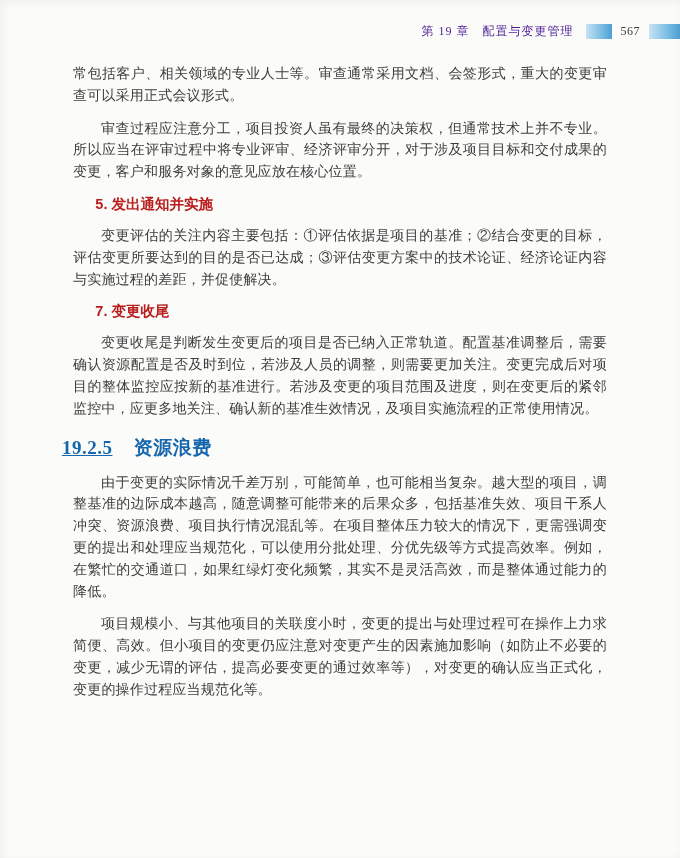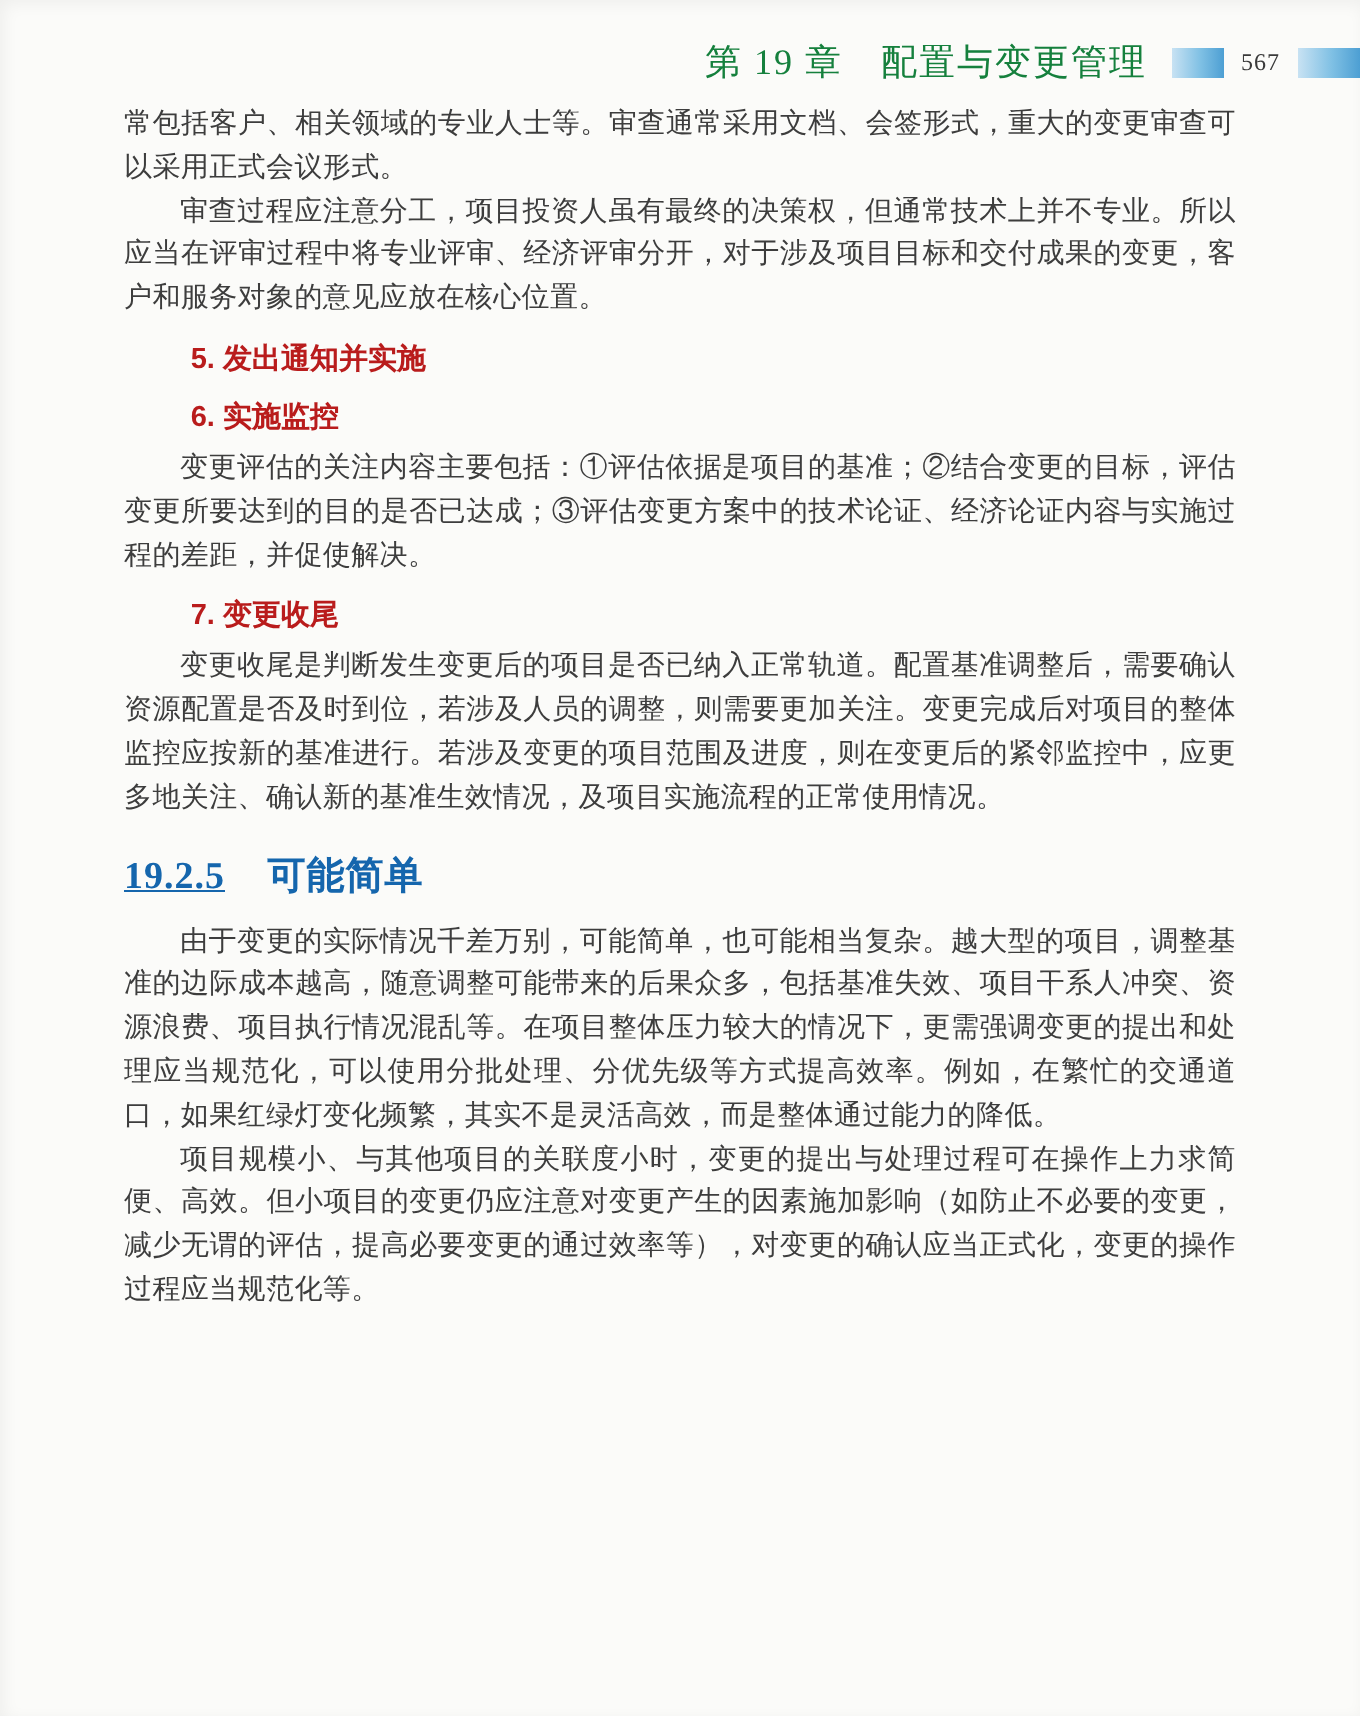--- a/index.html
+++ b/index.html
@@ -20,43 +20,43 @@
   }
   
   .header {
     display: flex;
     align-items: center;
     justify-content: flex-end;
     padding-top: 22px;
     height: 18px;
   }
   .chapter-label {
-    color: #15803d;
-    font-size: 18px;
+    color: #4c1d95;
+    font-size: 12px;
     letter-spacing: 1px;
     white-space: nowrap;
   }
   .badge {
     height: 15px;
     background: linear-gradient(90deg, #c8e2f3 0%, #7fc0e4 55%, #4d9fd3 100%);
     display: inline-block;
   }
   .badge-left  { width: 26px; margin: 0 9px 0 12px; }
   .badge-right { width: 31px; margin-left: 9px; }
   .page-number {
     color: #3a3a3a;
     font-size: 12px;
     letter-spacing: 0.5px;
   }
   
   .content {
     padding: 12px 62px 0 62px;
   }
   .para {
-    margin: 0;
+    margin: 11px;
     font-size: 14px;
     line-height: 21.8px;
     color: #3d3d3d;
     text-align: justify;
     text-indent: 2em;
     letter-spacing: 0.2px;
   }
   .para.noindent { text-indent: 0; }
   .subhead {
     font-family: "Liberation Sans", "DejaVu Sans", sans-serif;
@@ -88,29 +88,28 @@
     <span class="badge badge-right"></span>
   </div>
 
   <div class="content">
 
     <p class="para noindent">常包括客户、相关领域的专业人士等。审查通常采用文档、会签形式，重大的变更审查可以采用正式会议形式。</p>
     <p class="para">审查过程应注意分工，项目投资人虽有最终的决策权，但通常技术上并不专业。所以应当在评审过程中将专业评审、经济评审分开，对于涉及项目目标和交付成果的变更，客户和服务对象的意见应放在核心位置。</p>
 
     <h4 class="subhead">5. 发出通知并实施</h4>
 
-    <h4 class="subhead">6. 实施监控</h4>
 
     <p class="para">变更评估的关注内容主要包括：①评估依据是项目的基准；②结合变更的目标，评估变更所要达到的目的是否已达成；③评估变更方案中的技术论证、经济论证内容与实施过程的差距，并促使解决。</p>
 
     <h4 class="subhead">7. 变更收尾</h4>
     <p class="para">变更收尾是判断发生变更后的项目是否已纳入正常轨道。配置基准调整后，需要确认资源配置是否及时到位，若涉及人员的调整，则需要更加关注。变更完成后对项目的整体监控应按新的基准进行。若涉及变更的项目范围及进度，则在变更后的紧邻监控中，应更多地关注、确认新的基准生效情况，及项目实施流程的正常使用情况。</p>
 
     <h2 class="sechead">
       <span class="sec-num">19.2.5</span>
-      <span class="sec-title">可能简单</span>
+      <span class="sec-title">资源浪费</span>
     </h2>
 
     <p class="para">由于变更的实际情况千差万别，可能简单，也可能相当复杂。越大型的项目，调整基准的边际成本越高，随意调整可能带来的后果众多，包括基准失效、项目干系人冲突、资源浪费、项目执行情况混乱等。在项目整体压力较大的情况下，更需强调变更的提出和处理应当规范化，可以使用分批处理、分优先级等方式提高效率。例如，在繁忙的交通道口，如果红绿灯变化频繁，其实不是灵活高效，而是整体通过能力的降低。</p>
     <p class="para">项目规模小、与其他项目的关联度小时，变更的提出与处理过程可在操作上力求简便、高效。但小项目的变更仍应注意对变更产生的因素施加影响（如防止不必要的变更，减少无谓的评估，提高必要变更的通过效率等），对变更的确认应当正式化，变更的操作过程应当规范化等。</p>
 
   </div>
 </div>
 
 </body></html>

